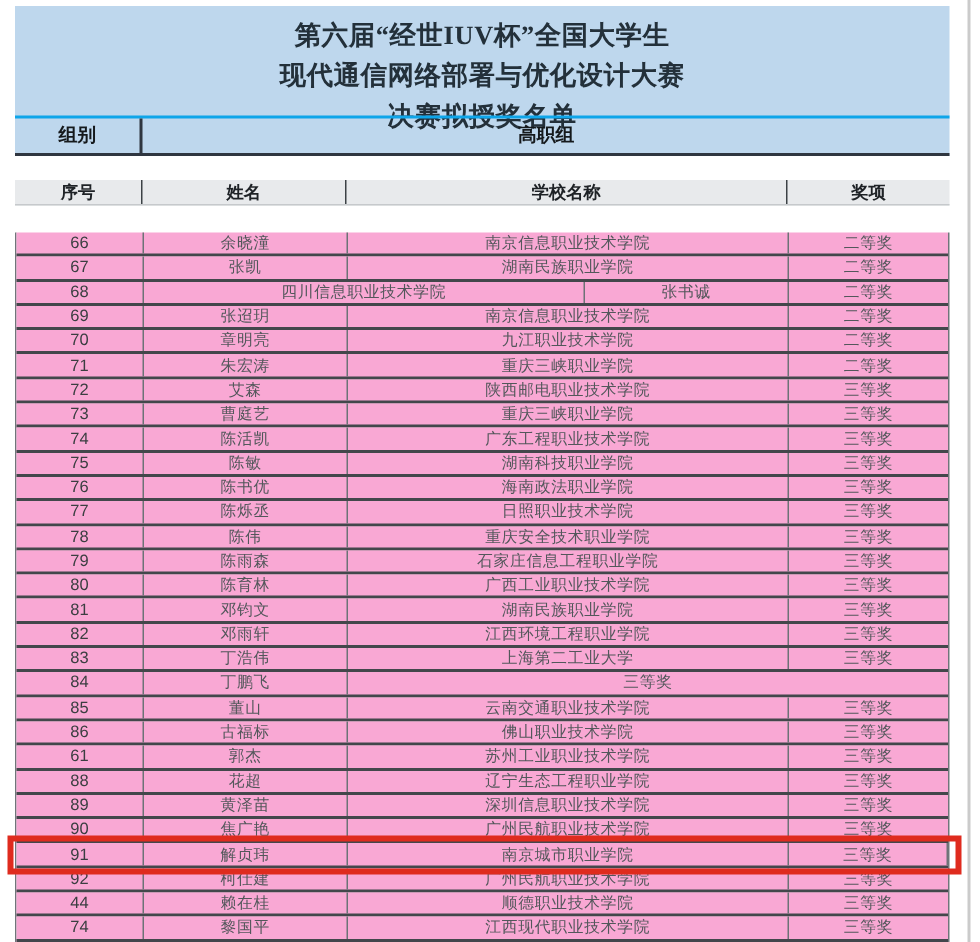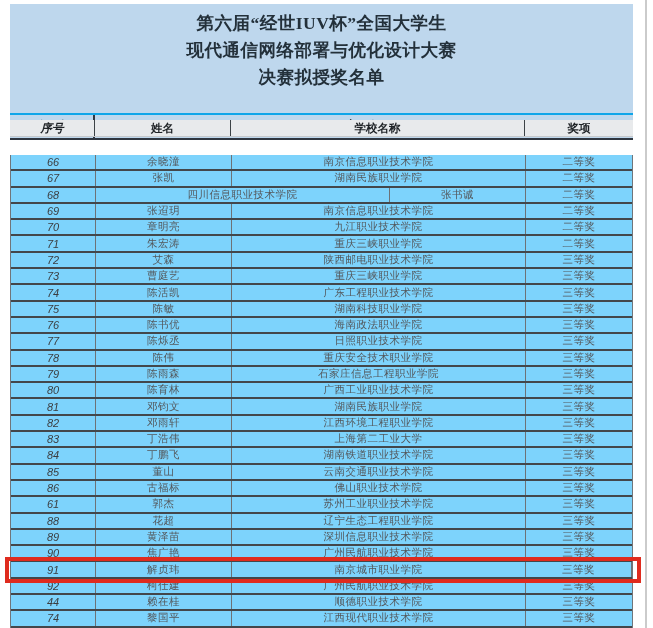--- a/index.html
+++ b/index.html
@@ -7,21 +7,21 @@
   body {
     background:#ffffff;
     font-family:"Liberation Serif", serif;
     overflow:hidden;
     position:relative;
   }
   .page { position:absolute; inset:0; background:#ffffff; }
 
   
   .header-block {
-    position:absolute; left:10px; top:4px; width:623px; height:136px;
+    position:absolute; left:10px; top:4px; width:623px; height:100px;
     background:#bed7ed;
   }
   .title { padding-top:6px; text-align:center; }
   .title div {
     font-weight:bold; font-size:17.5px; line-height:27px; color:#23303a;
     letter-spacing:0.5px;
   }
   .group-row {
     position:absolute; left:0; bottom:0; width:100%; height:27px;
     border-top:2px solid #0ea5e9; border-bottom:2px solid #2f3640;
@@ -39,33 +39,33 @@
     position:absolute; left:10px; top:120px; width:623px; height:17px;
     background:#e8eaec; display:flex;
     border-bottom:1px solid #c6c9cc;
   }
   .col-header-row .cell {
     display:flex; align-items:center; justify-content:center;
     font-weight:bold; font-size:11.5px; color:#1e2226;
   }
   .col-header-row .cell:not(:last-child) { border-right:1.5px solid #3c4246; }
 
-  .w-no     { width:85px;font-style:italic;  }
+  .w-no     { width:85px;  }
   .w-name   { width:136px; }
   .w-school { width:294px; }
   .w-award  { flex:1;      }
 
   
   .table-body {
     position:absolute; left:10px; top:155px; width:623px;
     border-left:1px solid #70757a; border-right:1px solid #70757a;
   }
   .row {
     position:relative; display:flex; height:16.31px;
-    border-bottom:2px solid #43474b; background:#7dd3fc;
+    border-bottom:2px solid #43474b; background:#f9a8d4;
   }
   .row .cell {
     display:flex; align-items:center; justify-content:center;
     font-size:10.5px; color:#53575b;
     white-space:nowrap; overflow:hidden; letter-spacing:0.5px;
   }
   .row .cell:not(:last-child) { border-right:1px solid #6d7276; }
   .row .cell.c-no {
     font-family:"Liberation Sans", sans-serif;
     font-size:11px; color:#3b3e41; letter-spacing:0;
@@ -230,21 +230,20 @@
   <div class="row">
     <div class="cell c-no w-no">83</div>
     <div class="cell w-name">丁浩伟</div>
     <div class="cell w-school">上海第二工业大学</div>
     <div class="cell w-award">三等奖</div>
   </div>
 
   <div class="row">
     <div class="cell c-no w-no">84</div>
     <div class="cell w-name">丁鹏飞</div>
-    <div class="cell w-school">湖南铁道职业技术学院</div>
     <div class="cell w-award">三等奖</div>
   </div>
 
   <div class="row">
     <div class="cell c-no w-no">85</div>
     <div class="cell w-name">董山</div>
     <div class="cell w-school">云南交通职业技术学院</div>
     <div class="cell w-award">三等奖</div>
   </div>
 

